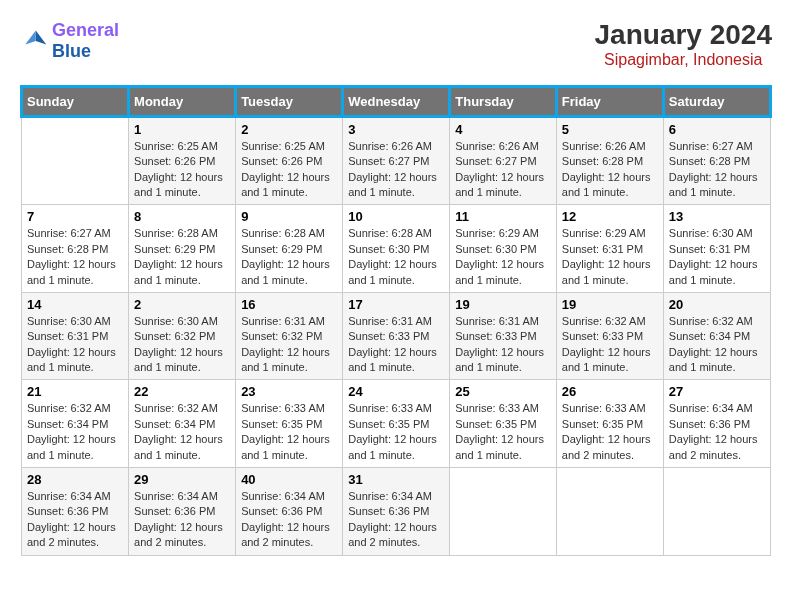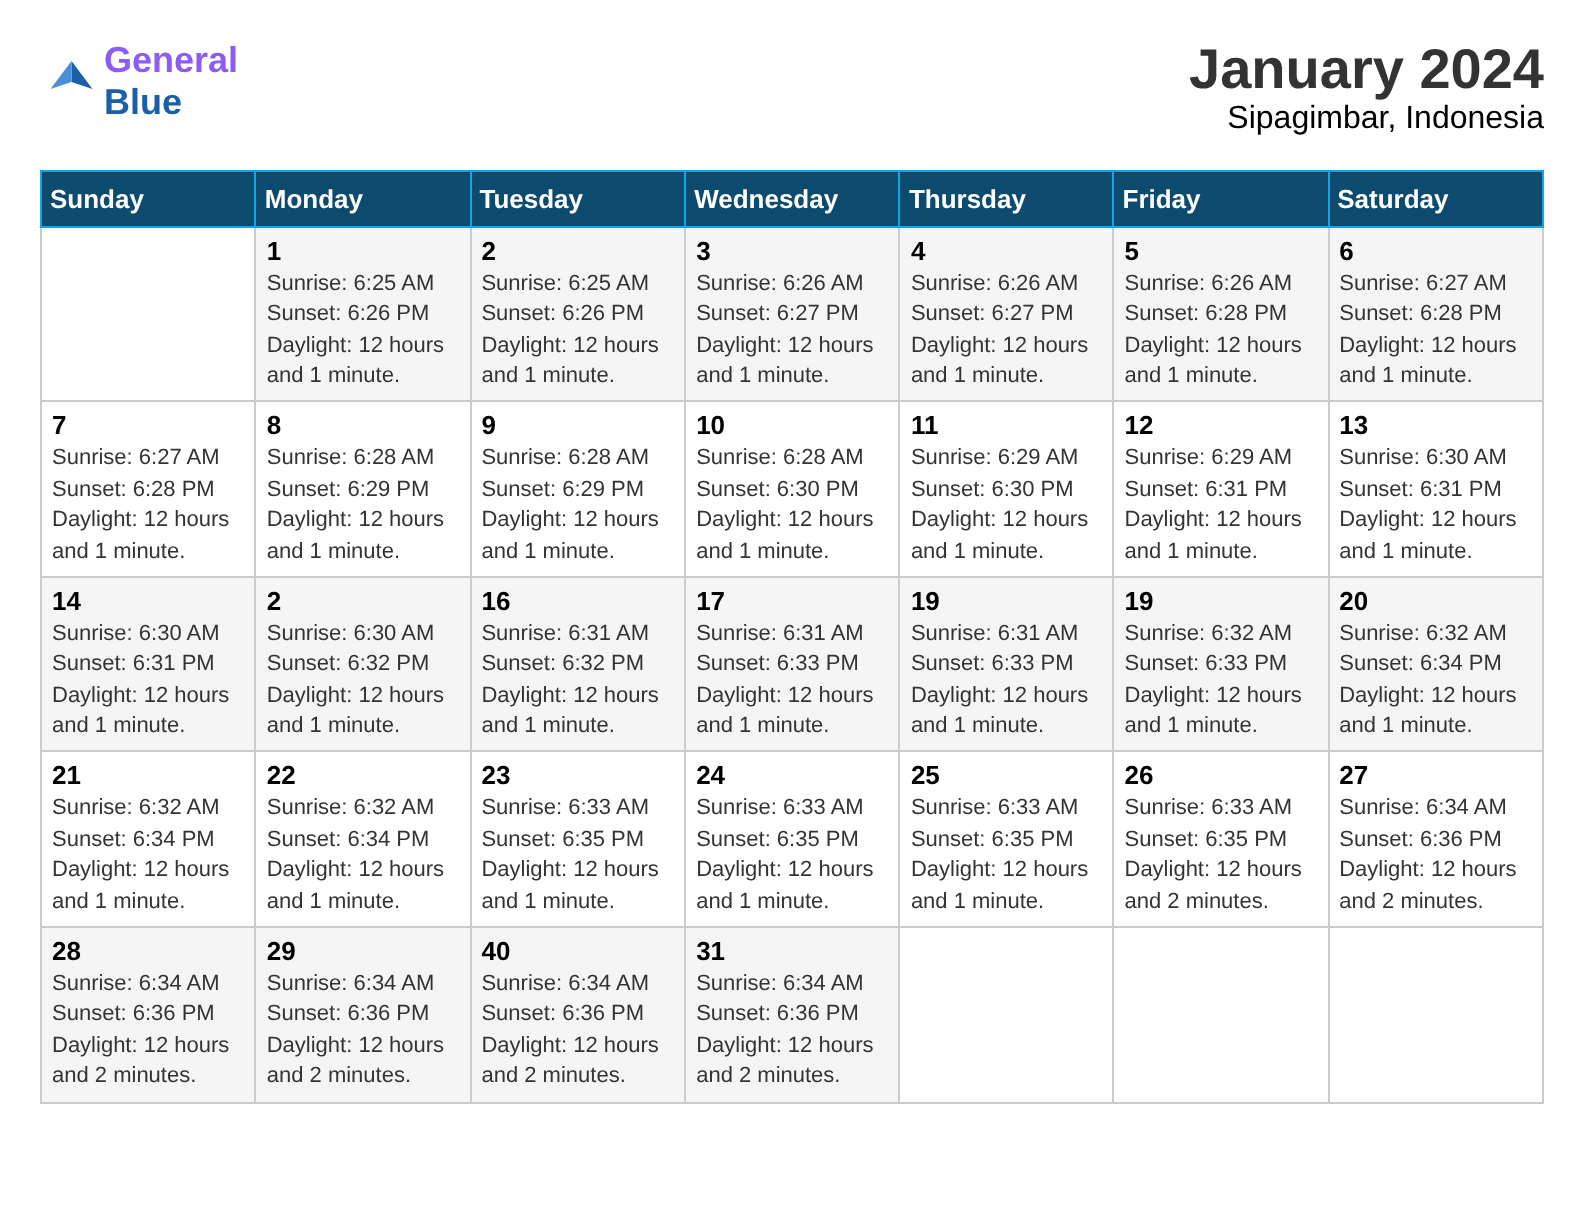--- a/index.html
+++ b/index.html
@@ -29,35 +29,36 @@
       text-align: right;
     }
     .month-year {
       font-size: 28px;
       font-weight: bold;
       color: #333;
       line-height: 1.1;
     }
     .location {
       font-size: 16px;
-      color: #000000;
+      color: #b91c1c;
+      text-align: center;
     }
     table {
       width: 100%;
       border-collapse: collapse;
       font-size: 11px;
     }
     thead tr th {
-      background-color: #0c4a6e;
+      background-color: #737373;
       color: #fff;
       padding: 6px 4px;
       text-align: left;
       font-size: 13px;
       font-weight: bold;
-      border: 1px solid #0ea5e9;
+      border: 3px solid #0ea5e9;
     }
     tbody tr td {
       border: 1px solid #ccc;
       padding: 4px 5px;
       vertical-align: top;
       min-width: 100px;
     }
     tbody tr:nth-child(odd) td {
       background-color: #f5f5f5;
     }

